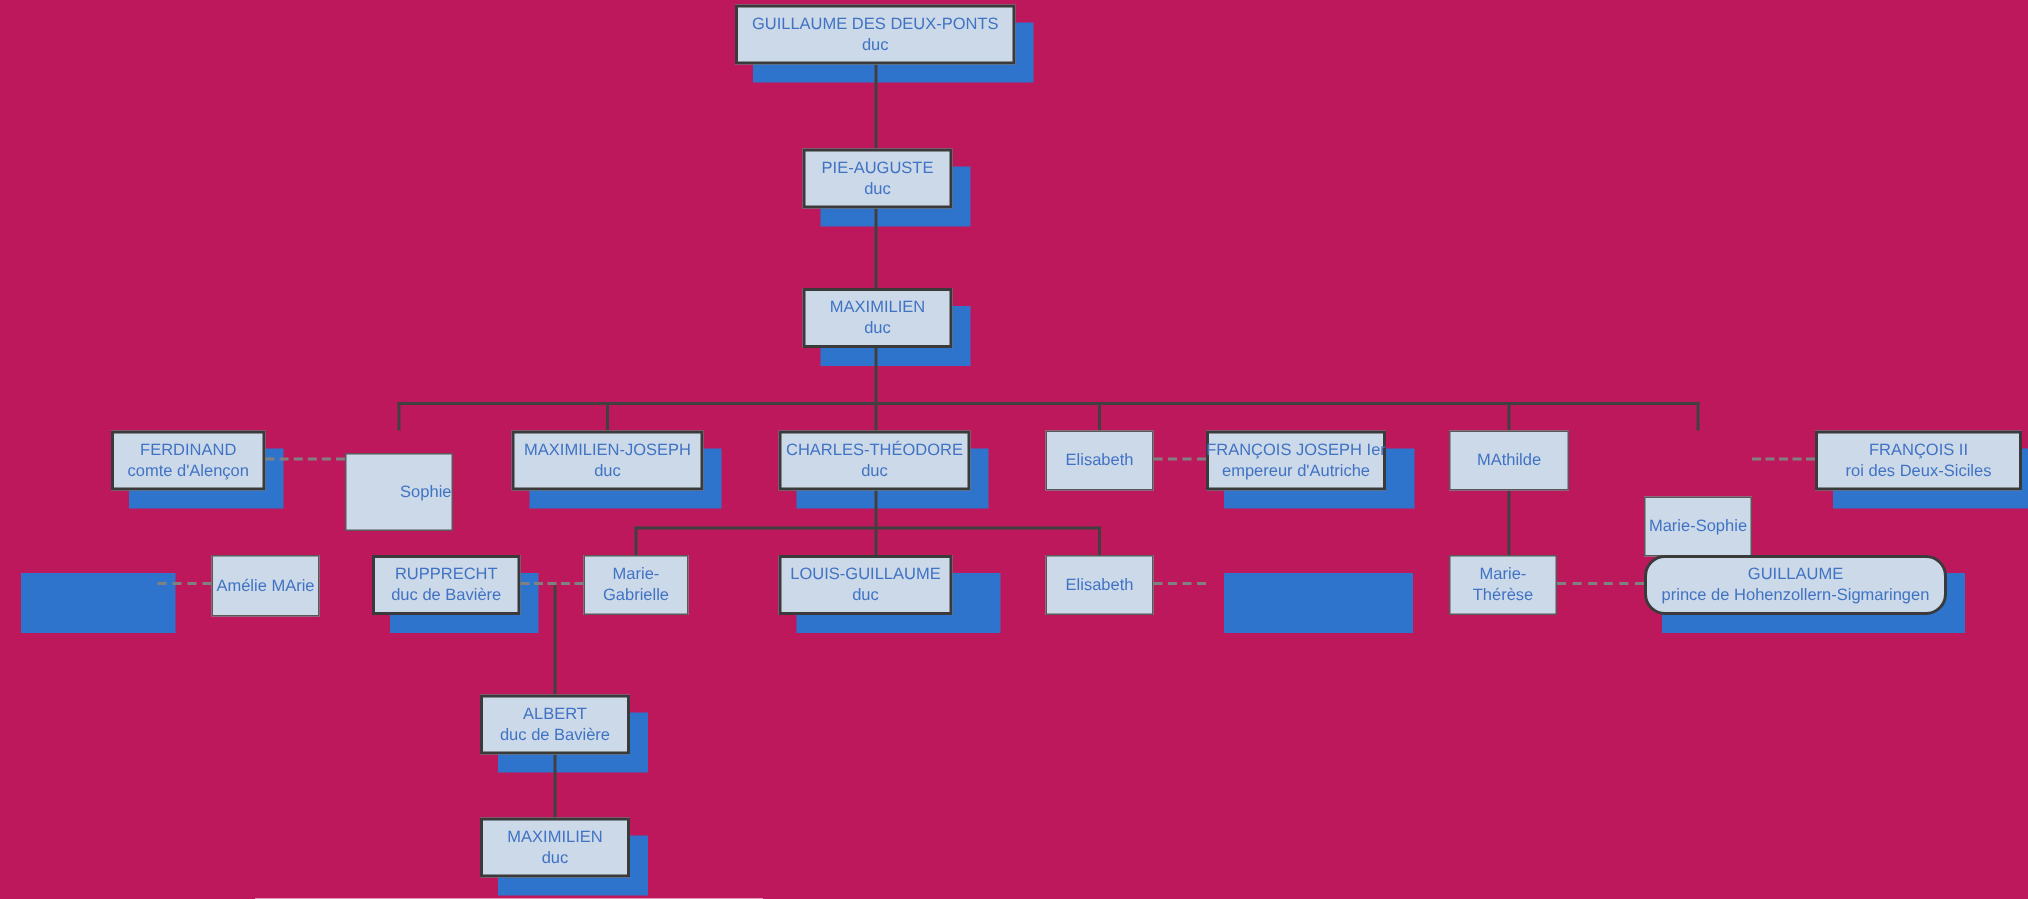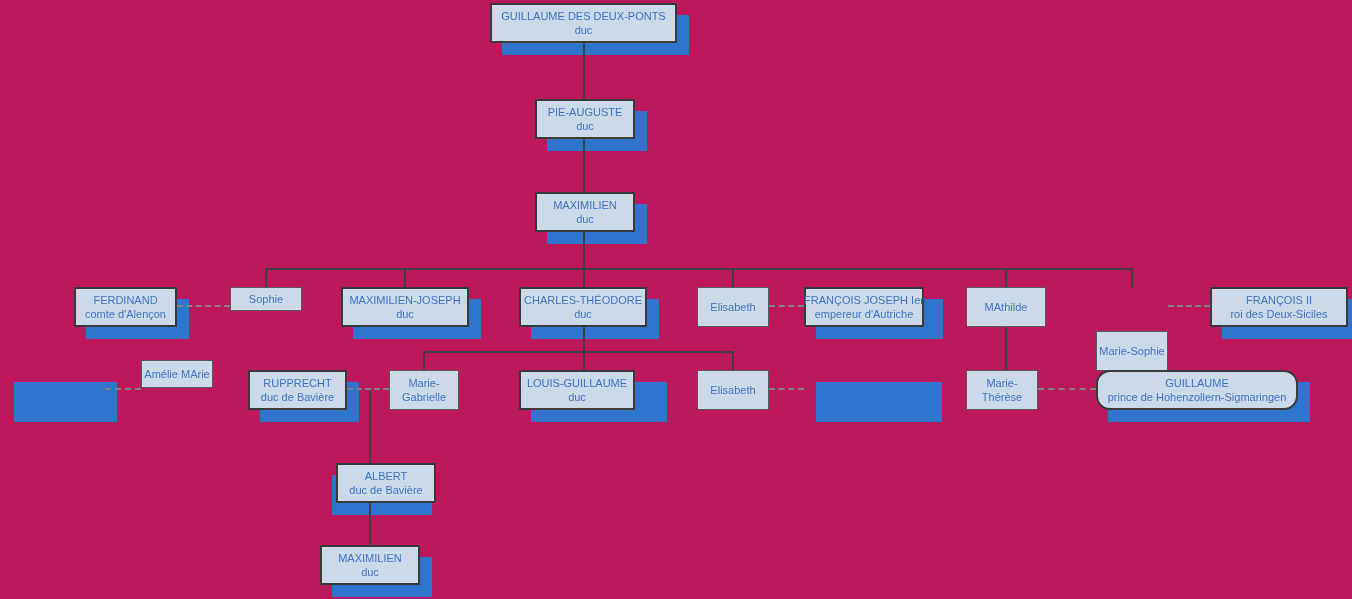--- a/index.html
+++ b/index.html
@@ -62,21 +62,21 @@
     <div class="shadow" style="left: 547px; top: 204px; width: 100px; height: 40px;"></div>
     <div class="node titled" style="left: 535px; top: 192px; width: 100px; height: 40px;">
       <span>MAXIMILIEN</span>
       <span>duc</span>
     </div>
     <div class="shadow" style="left: 86px; top: 299px; width: 103px; height: 40px;"></div>
     <div class="node titled" style="left: 74px; top: 287px; width: 103px; height: 40px;">
       <span>FERDINAND</span>
       <span>comte d'Alençon</span>
     </div>
-    <div class="node plain" style="left: 230px; top: 287px; width: 72px; height: 24px;">
+    <div class="node plain" style="left: 230px; top: 302px; width: 72px; height: 52px; align-items: flex-end;">
       <span>Sophie</span>
     </div>
     <div class="shadow" style="left: 353px; top: 299px; width: 128px; height: 40px;"></div>
     <div class="node titled" style="left: 341px; top: 287px; width: 128px; height: 40px;">
       <span>MAXIMILIEN-JOSEPH</span>
       <span>duc</span>
     </div>
     <div class="shadow" style="left: 531px; top: 299px; width: 128px; height: 40px;"></div>
     <div class="node titled" style="left: 519px; top: 287px; width: 128px; height: 40px;">
       <span>CHARLES-THÉODORE</span>
@@ -95,21 +95,21 @@
     </div>
     <div class="node plain" style="left: 1096px; top: 287px; width: 72px; height: 40px; margin-top: 44px;">
       <span>Marie-Sophie</span>
     </div>
     <div class="shadow" style="left: 1222px; top: 299px; width: 138px; height: 40px;"></div>
     <div class="node titled" style="left: 1210px; top: 287px; width: 138px; height: 40px; text-align: center;">
       <span>FRANÇOIS II</span>
       <span>roi des Deux-Siciles</span>
     </div>
     <div class="shadow" style="left: 14px; top: 382px; width: 103px; height: 40px;"></div>
-    <div class="node plain" style="left: 141px; top: 360px; width: 72px; height: 28px; text-align: center;">
+    <div class="node plain" style="left: 141px; top: 370px; width: 72px; height: 41px; text-align: center;">
       <span>Amélie MArie</span>
     </div>
     <div class="shadow" style="left: 260px; top: 382px; width: 99px; height: 40px;"></div>
     <div class="node titled" style="left: 248px; top: 370px; width: 99px; height: 40px;">
       <span>RUPPRECHT</span>
       <span>duc de Bavière</span>
     </div>
     <div class="node plain" style="left: 389px; top: 370px; width: 70px; height: 40px;">
       <span>Marie-</span>
       <span>Gabrielle</span>
@@ -126,21 +126,21 @@
     <div class="node plain" style="left: 966px; top: 370px; width: 72px; height: 40px;">
       <span>Marie-</span>
       <span>Thérèse</span>
     </div>
     <div class="shadow" style="left: 1108px; top: 382px; width: 202px; height: 40px;"></div>
     <div class="node titled" style="left: 1096px; top: 370px; width: 202px; height: 40px; border-radius: 14px;">
       <span>GUILLAUME</span>
       <span>prince de Hohenzollern-Sigmaringen</span>
     </div>
     <div class="shadow" style="left: 332px; top: 475px; width: 100px; height: 40px;"></div>
-    <div class="node titled" style="left: 336px; top: 463px; width: 100px; height: 40px;">
+    <div class="node titled" style="left: 320px; top: 463px; width: 100px; height: 40px;">
       <span>ALBERT</span>
       <span>duc de Bavière</span>
     </div>
     <div class="shadow" style="left: 332px; top: 557px; width: 100px; height: 40px;"></div>
     <div class="node titled" style="left: 320px; top: 545px; width: 100px; height: 40px;">
       <span>MAXIMILIEN</span>
       <span>duc</span>
     </div>
   </div>
 

